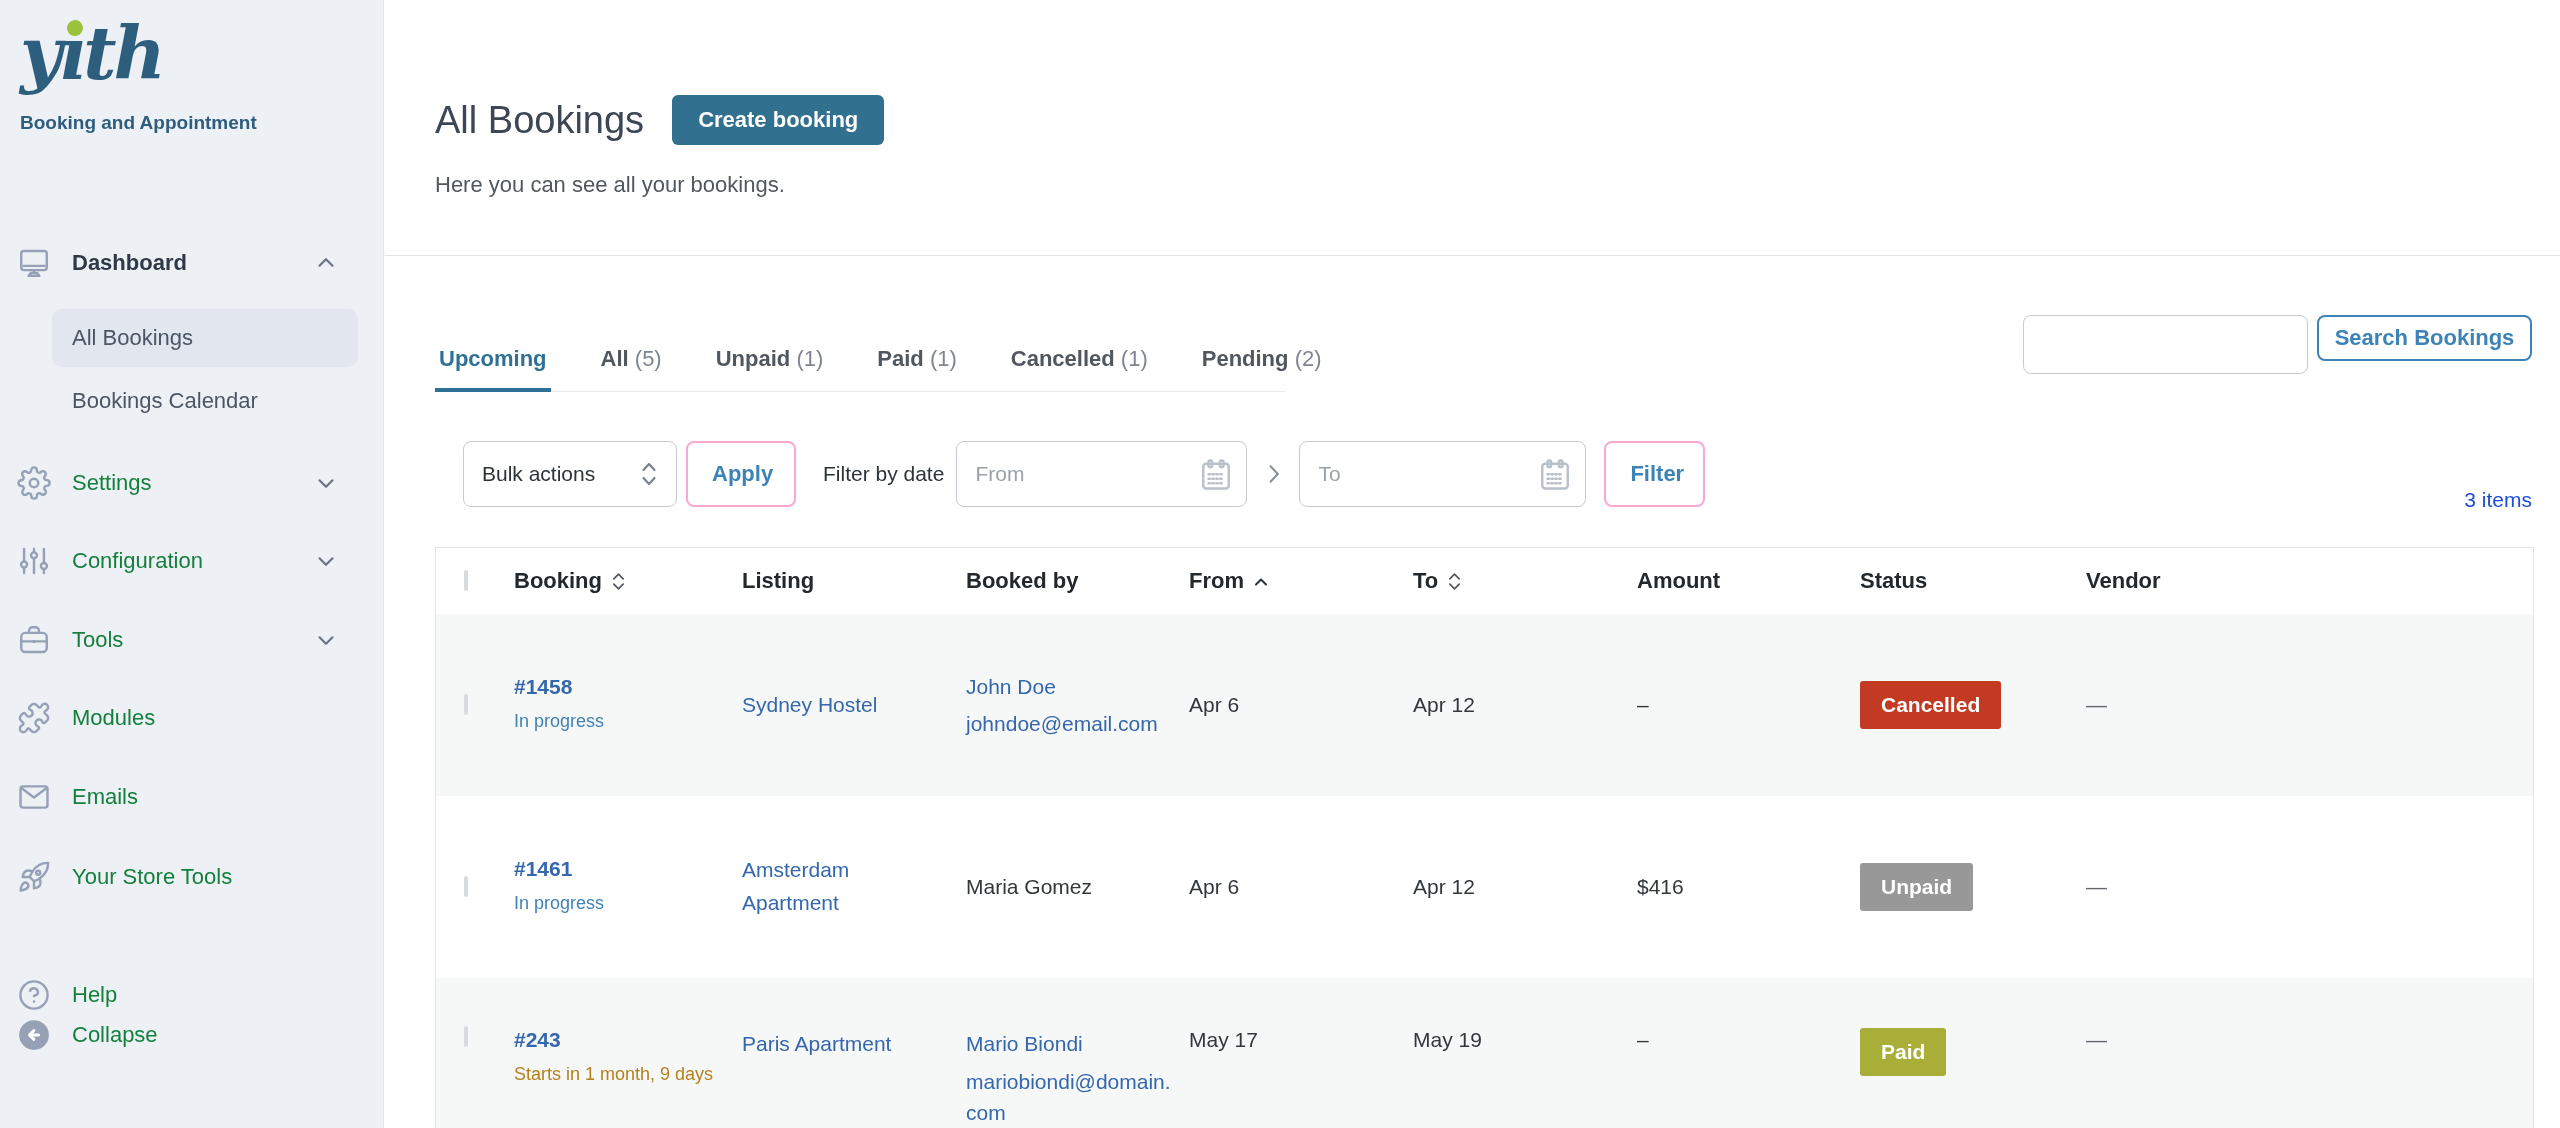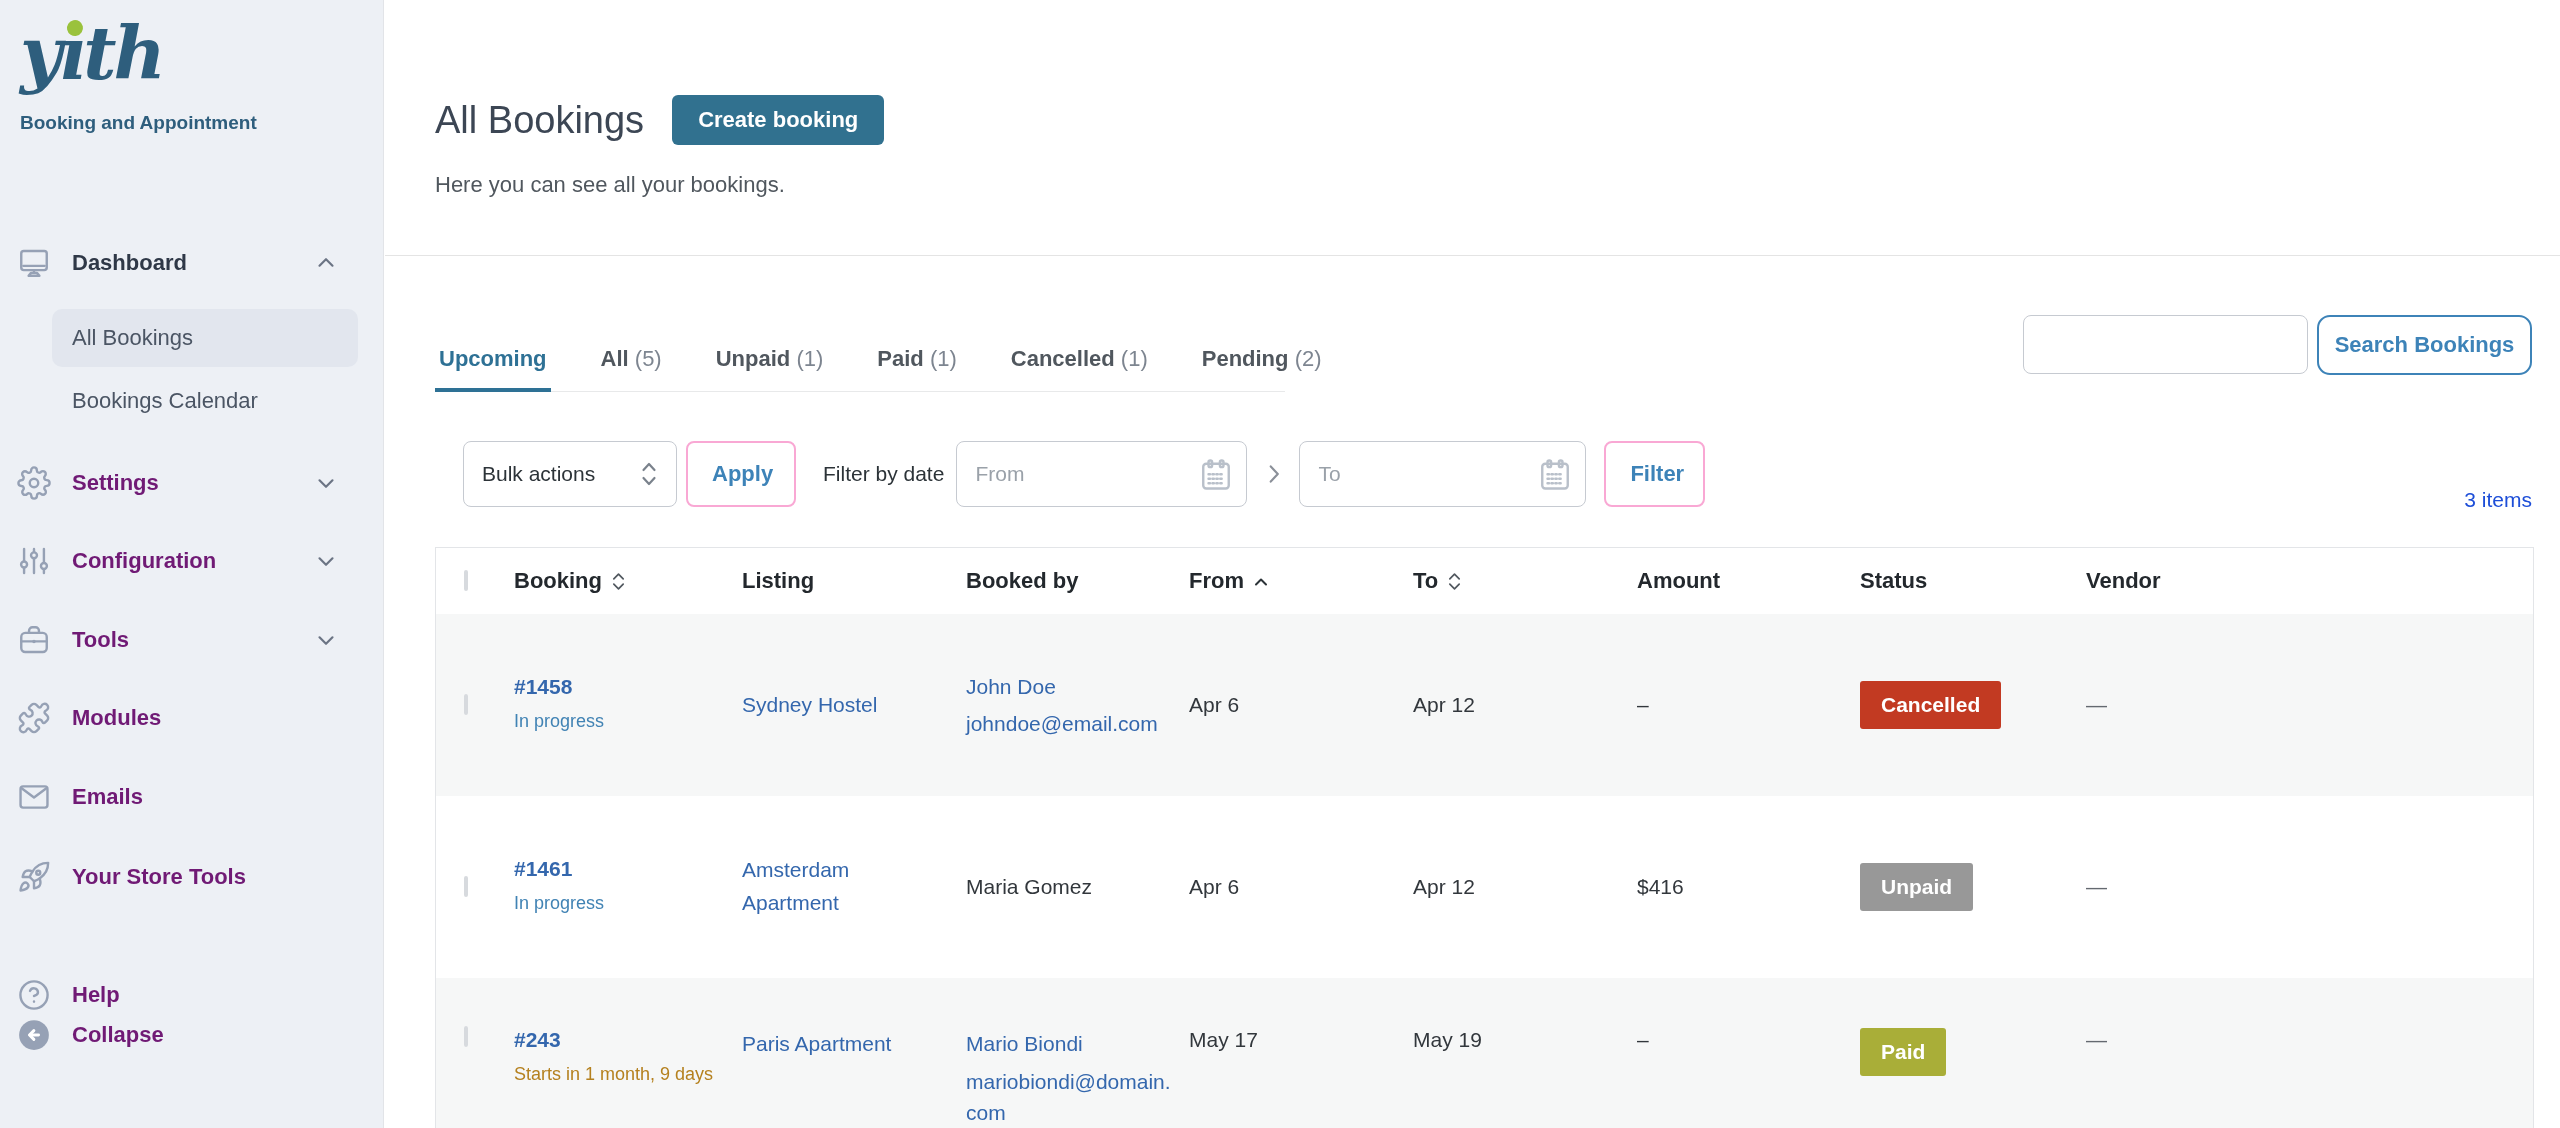--- a/index.html
+++ b/index.html
@@ -14,21 +14,21 @@
   .brand-logo { font-family:"DejaVu Serif", serif; font-style:italic; font-weight:bold;
     font-size:72px; color:#2e5e7d; letter-spacing:-3px; line-height:1; position:relative; }
   .brand-dot { position:absolute; left:47px; top:2px; width:16px; height:16px;
     border-radius:50%; background:#9ac23c; transform:rotate(-12deg); }
   .brand-name { margin-top:22px; font-size:19px; font-weight:bold; color:#2e5e7d; }
 
   .menu-item { position:absolute; left:0; width:384px; height:64px; display:flex;
     align-items:center; cursor:pointer; }
   .menu-item .mi-icon { position:absolute; left:17px; width:34px; height:34px; color:#96a1b5; }
   .menu-item .mi-icon svg { width:34px; height:34px; }
-  .menu-item .mi-label { position:absolute; left:72px; font-size:22px; font-weight:700; color:#701a75; }
+  .menu-item .mi-label { position:absolute; left:72px; font-size:22px; font-weight:400; color:#15803d; }
   .menu-item .mi-chevron { position:absolute; left:313px; width:26px; height:26px; color:#6b7484; }
   .menu-item .mi-chevron svg { width:26px; height:26px; }
   .menu-item.primary .mi-label { font-weight:600; color:#2f3847; }
   .submenu-item { position:absolute; left:52px; width:306px; height:58px; display:flex;
     align-items:center; border-radius:10px; cursor:pointer; }
   .submenu-item .smi-label { margin-left:20px; font-size:22px; color:#4b5564; }
   .submenu-item.active { background:#e2e6ee; }
   .collapse-icon { color:#9aa7ba; }
 
   
@@ -41,22 +41,22 @@
     display:inline-flex; align-items:center; cursor:pointer;
     font-family:"Liberation Sans", sans-serif; }
   .page-subtitle { position:absolute; left:50px; top:172px; font-size:22px; color:#50575e; }
   .header-divider { position:absolute; left:0; top:255px; width:2175px; height:1px; background:#e4e4e4; }
 
   
   .search-cluster { position:absolute; top:315px; right:28px; display:flex; gap:9px; }
   .search-input { width:285px; height:59px; border:1px solid #c6cad1; border-radius:8px;
     background:#fff; font-size:21px; padding:0 16px; color:#32373c;
     font-family:"Liberation Sans", sans-serif; }
-  .search-btn { width:215px; height:60px; background:#fff; border:2px solid #3d83b8;
-    border-radius:13px; color:#3d83b8; font-size:22px; font-weight:600; cursor:pointer;
+  .search-btn { width:215px; height:46px; background:#fff; border:2px solid #3d83b8;
+    border-radius:8px; color:#3d83b8; font-size:22px; font-weight:600; cursor:pointer;
     font-family:"Liberation Sans", sans-serif; }
 
   
   .tabs { position:absolute; left:50px; top:346px; width:850px; display:flex; gap:46px;
     border-bottom:1px solid #e8e9ea; }
   .tab { padding:0 4px 16px 4px; margin-bottom:-1px; font-size:22px; font-weight:600;
     color:#50575e; border-bottom:4px solid transparent; cursor:pointer; white-space:nowrap; }
   .tab .count { font-weight:400; color:#7d8590; }
   .tab.active { color:#2e7195; border-bottom-color:#2e7195; }
 

